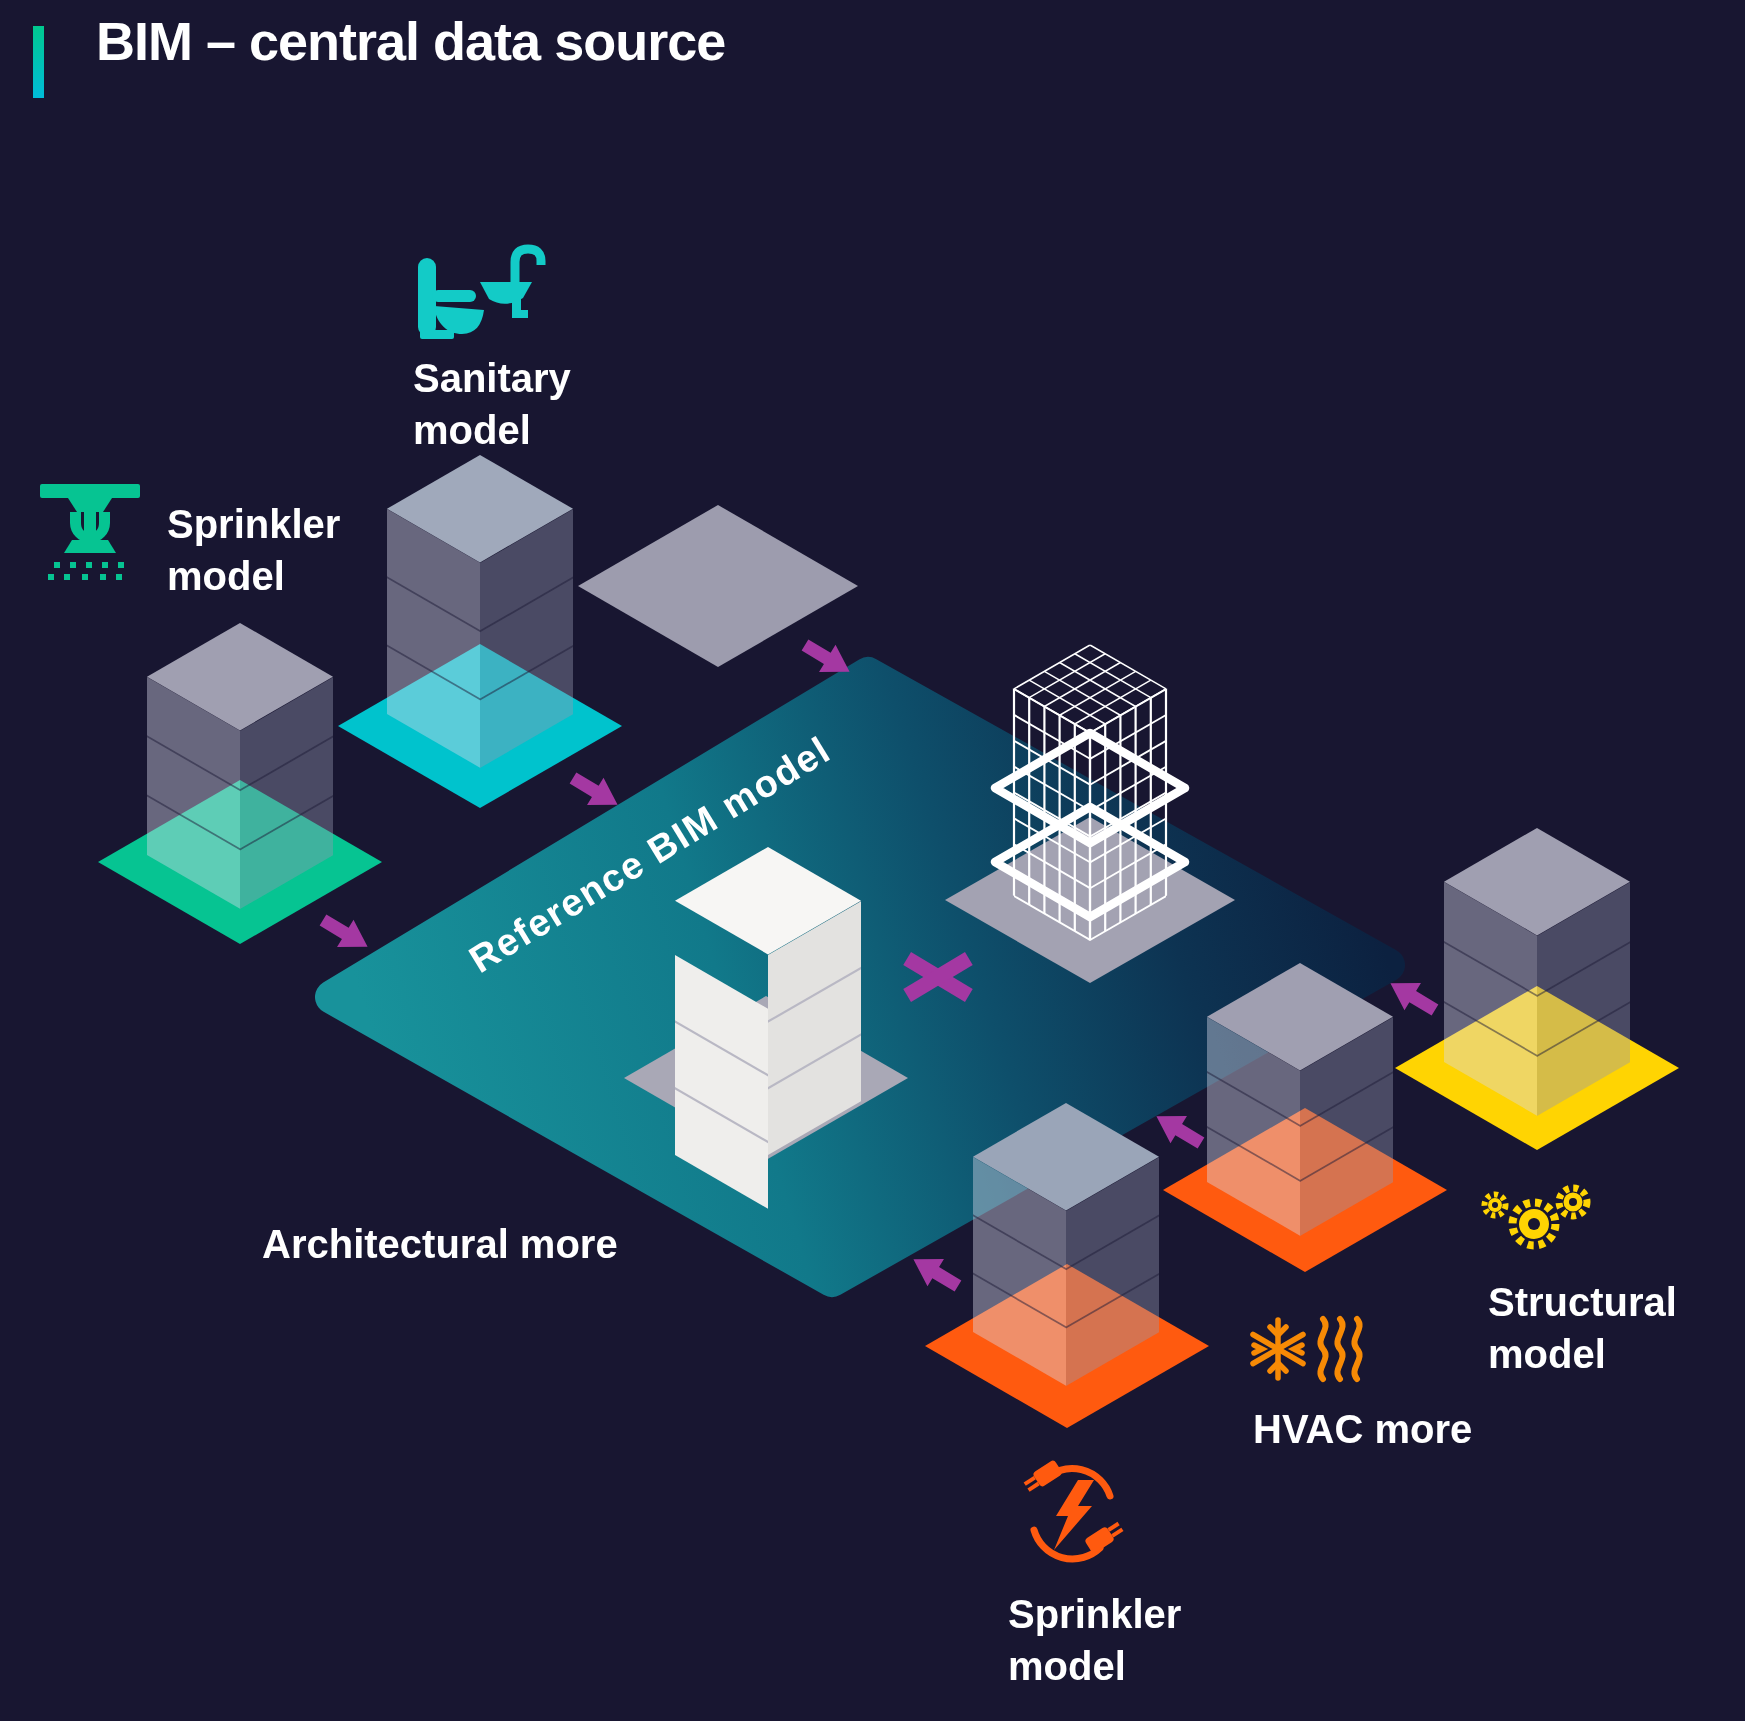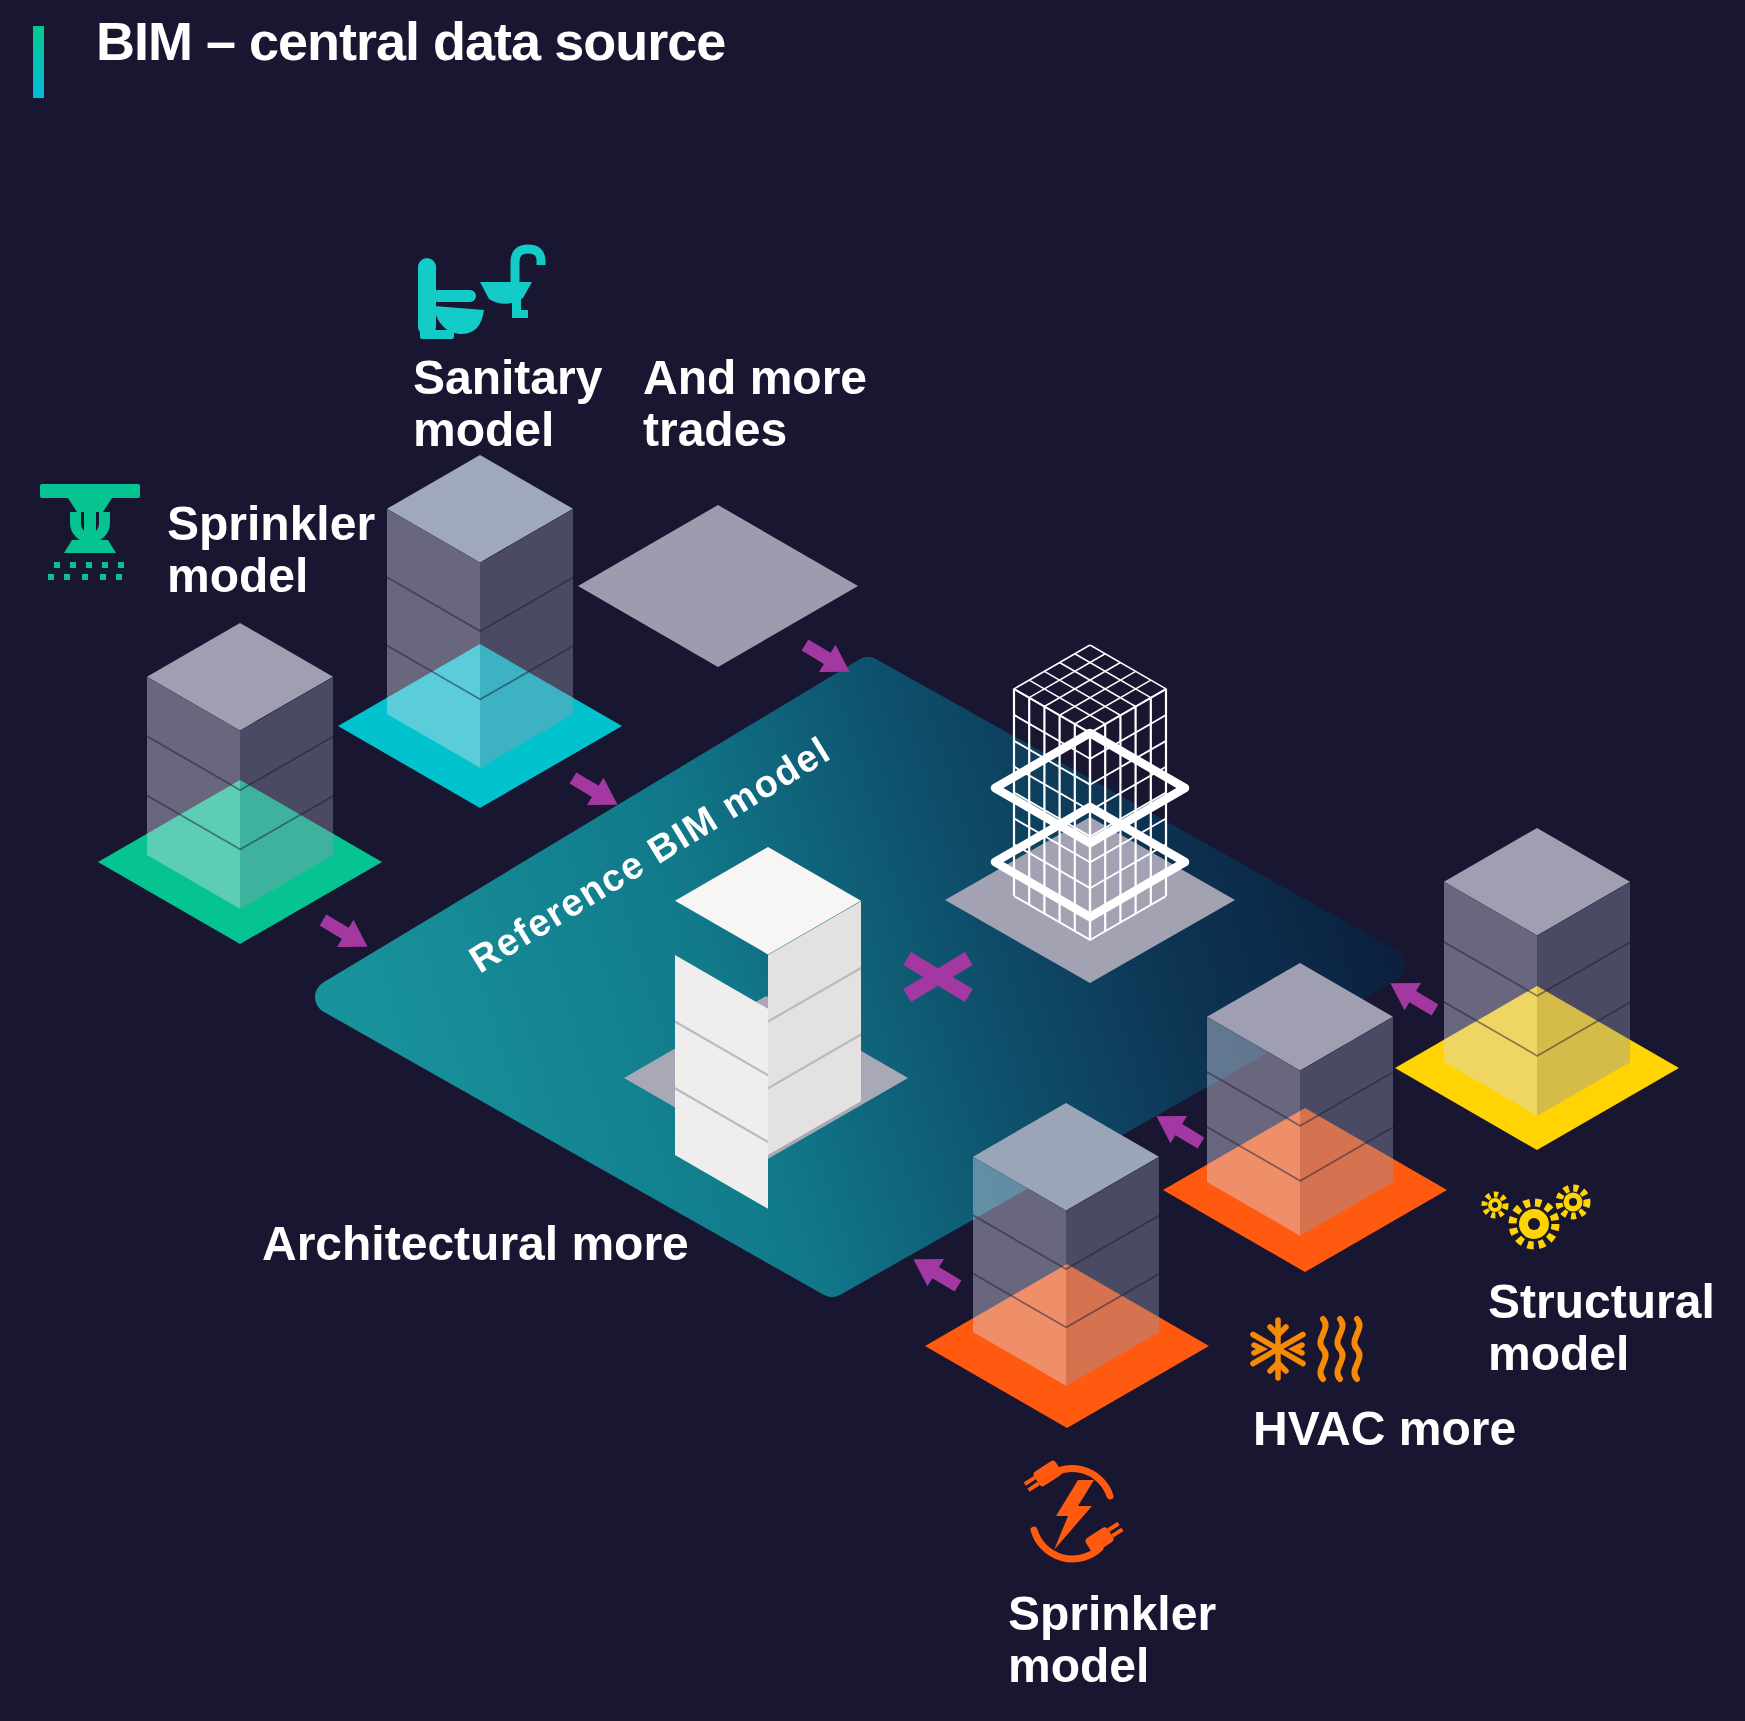--- a/index.html
+++ b/index.html
@@ -4,21 +4,21 @@
 <style>
   html,body{margin:0;padding:0;background:var(--background,#181631);}
   #canvas{position:relative;width:1745px;height:1721px;overflow:hidden;
           background:var(--background,#181631);
           font-family:"Liberation Sans", sans-serif;}
   #scene{position:absolute;left:0;top:0;}
   .accent-bar{position:absolute;left:33px;top:26px;width:11px;height:72px;
           background:linear-gradient(var(--accent_top,#00c88f),var(--accent_bottom,#00bcd9));}
   .title{position:absolute;left:96px;top:10px;color:#fff;font-size:54px;font-weight:bold;
           letter-spacing:-1px;white-space:nowrap;}
-  .lbl{position:absolute;color:#fff;font-size:48px;line-height:52px;font-weight:bold;white-space:nowrap;}
+  .lbl{position:absolute;color:#fff;font-size:40px;line-height:52px;font-weight:bold;white-space:nowrap;}
   .lbl span{display:block;}
   .ref-label{position:absolute;left:650px;top:855px;color:#fff;font-size:38px;font-weight:bold;
           letter-spacing:1.5px;white-space:nowrap;
           transform:translate(-50%,-50%) rotate(-31.5deg);}
 </style>
 </head>
 <body>
 
 <div id="canvas">
 
@@ -292,24 +292,20 @@
   <div class="ref-label">Reference BIM model</div>
 
   <div class="lbl" style="left:167px;top:498px">
     <span>Sprinkler</span>
     <span>model</span>
   </div>
   <div class="lbl" style="left:413px;top:352px">
     <span>Sanitary</span>
     <span>model</span>
   </div>
-  <div class="lbl" style="left:643px;top:352px">
-    <span>And more</span>
-    <span>trades</span>
-  </div>
   <div class="lbl" style="left:262px;top:1218px">
     <span>Architectural more</span>
   </div>
   <div class="lbl" style="left:1488px;top:1276px">
     <span>Structural</span>
     <span>model</span>
   </div>
   <div class="lbl" style="left:1253px;top:1403px">
     <span>HVAC more</span>
   </div>

